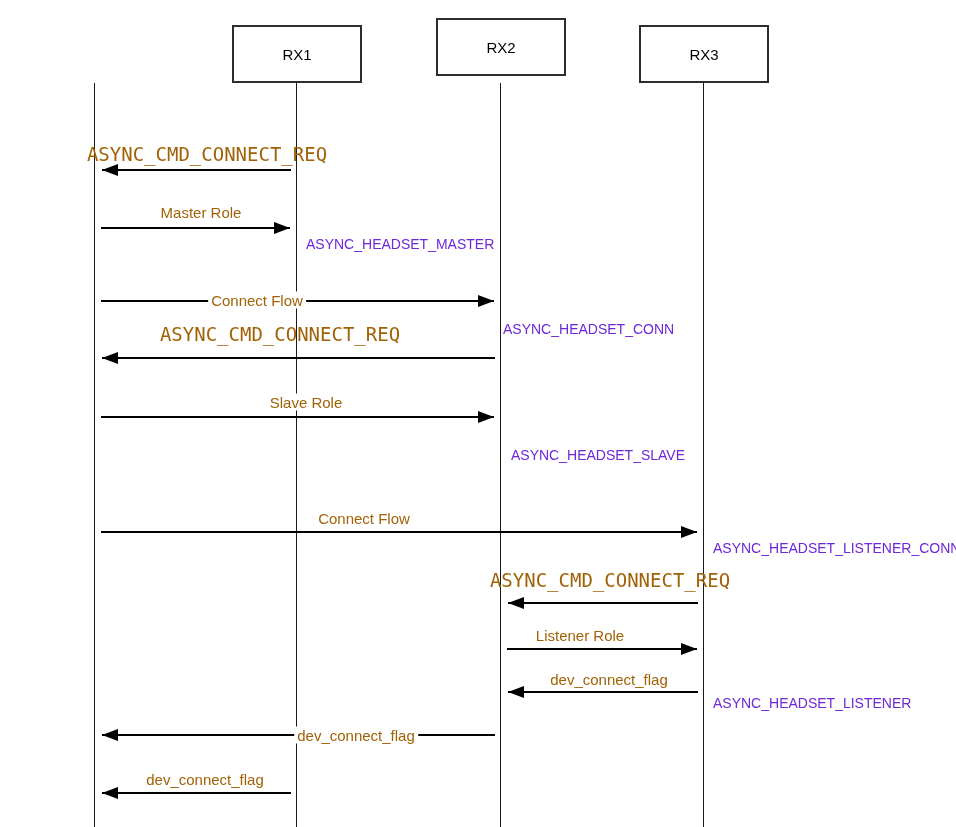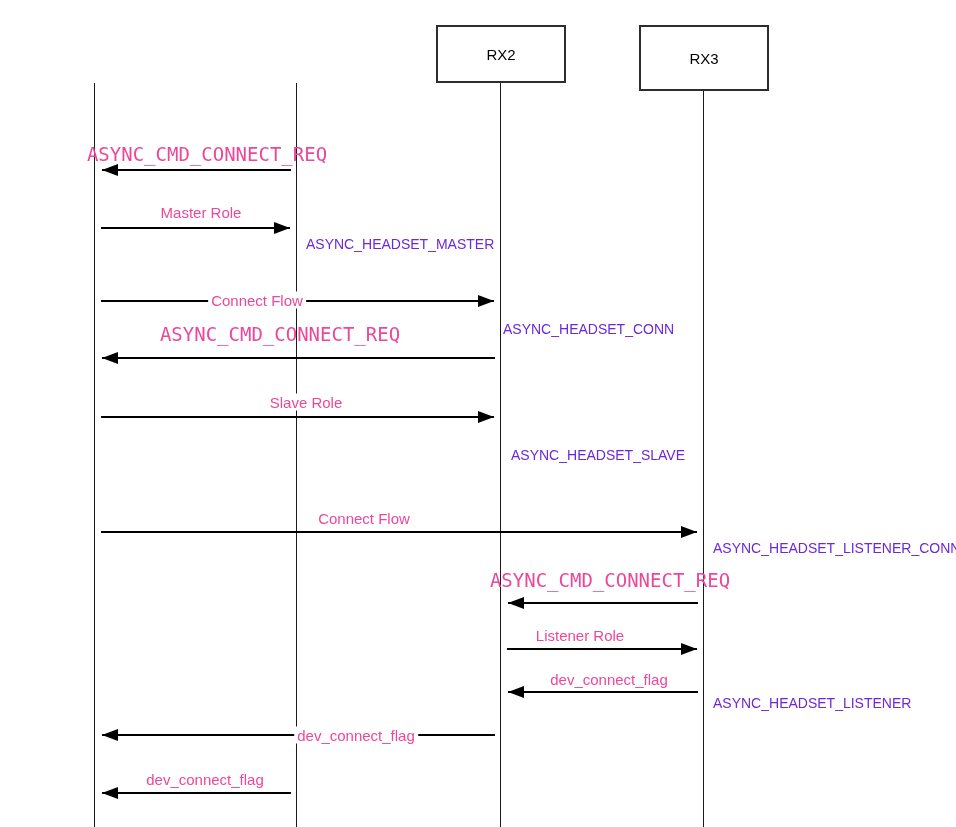--- a/index.html
+++ b/index.html
@@ -48,21 +48,21 @@
     border-bottom:6px solid transparent;
     border-right:16px solid #000;
   }
   .msg-label{
     position:absolute;
     transform:translate(-50%,-50%);
     white-space:nowrap;
     background:#ffffff;
     padding:0 3px;
     font-size:15px;
-    color:#ec4899;
+    color:#a16207;
     z-index:2;
     text-align:center;
   }
   .msg-label.command{
     font-family:"DejaVu Sans Mono",monospace;
     font-size:19px;
     background:transparent;
     padding:0;
   }
   .state-note{
@@ -75,24 +75,27 @@
   }
 </style>
 </head>
 <body>
 
 <div id="canvas">
     <div class="lifeline" style="left: 94.25px; top: 83px; height: 744px;"></div>
     <div class="lifeline" style="left: 296.25px; top: 83px; height: 744px;"></div>
     <div class="lifeline" style="left: 500.25px; top: 83px; height: 744px;"></div>
     <div class="lifeline" style="left: 703.25px; top: 83px; height: 744px;"></div>
-    <div class="actor-box" style="left: 436px; top: 25px; width: 130px; height: 58px; justify-content: center;">
+    <div class="actor-box" style="left: 232px; top: 25px; width: 130px; height: 58px;">
+      <span>RX1</span>
+    </div>
+    <div class="actor-box" style="left: 436px; top: 18px; width: 130px; height: 58px; justify-content: center;">
       <span>RX2</span>
     </div>
-    <div class="actor-box" style="left: 639px; top: 25px; width: 130px; height: 66px; text-align: right;">
+    <div class="actor-box" style="left: 639px; top: 25px; width: 130px; height: 58px; text-align: right;">
       <span>RX3</span>
     </div>
     <div class="msg-line" style="left: 102px; width: 189px; top: 169px;"></div>
     <div class="arrow-head left" style="top: 164px; left: 102px;"></div>
     <div class="msg-label command" style="left: 207px; top: 154px;">ASYNC_CMD_CONNECT_REQ</div>
     <div class="msg-line" style="left: 101px; width: 189px; top: 227px;"></div>
     <div class="arrow-head right" style="top: 222px; left: 274px;"></div>
     <div class="msg-label" style="left: 189px; top: 212px; margin-left: 12px;">Master Role</div>
     <div class="msg-line" style="left: 101px; width: 393px; top: 300px;"></div>
     <div class="arrow-head right" style="top: 295px; left: 478px;"></div>

